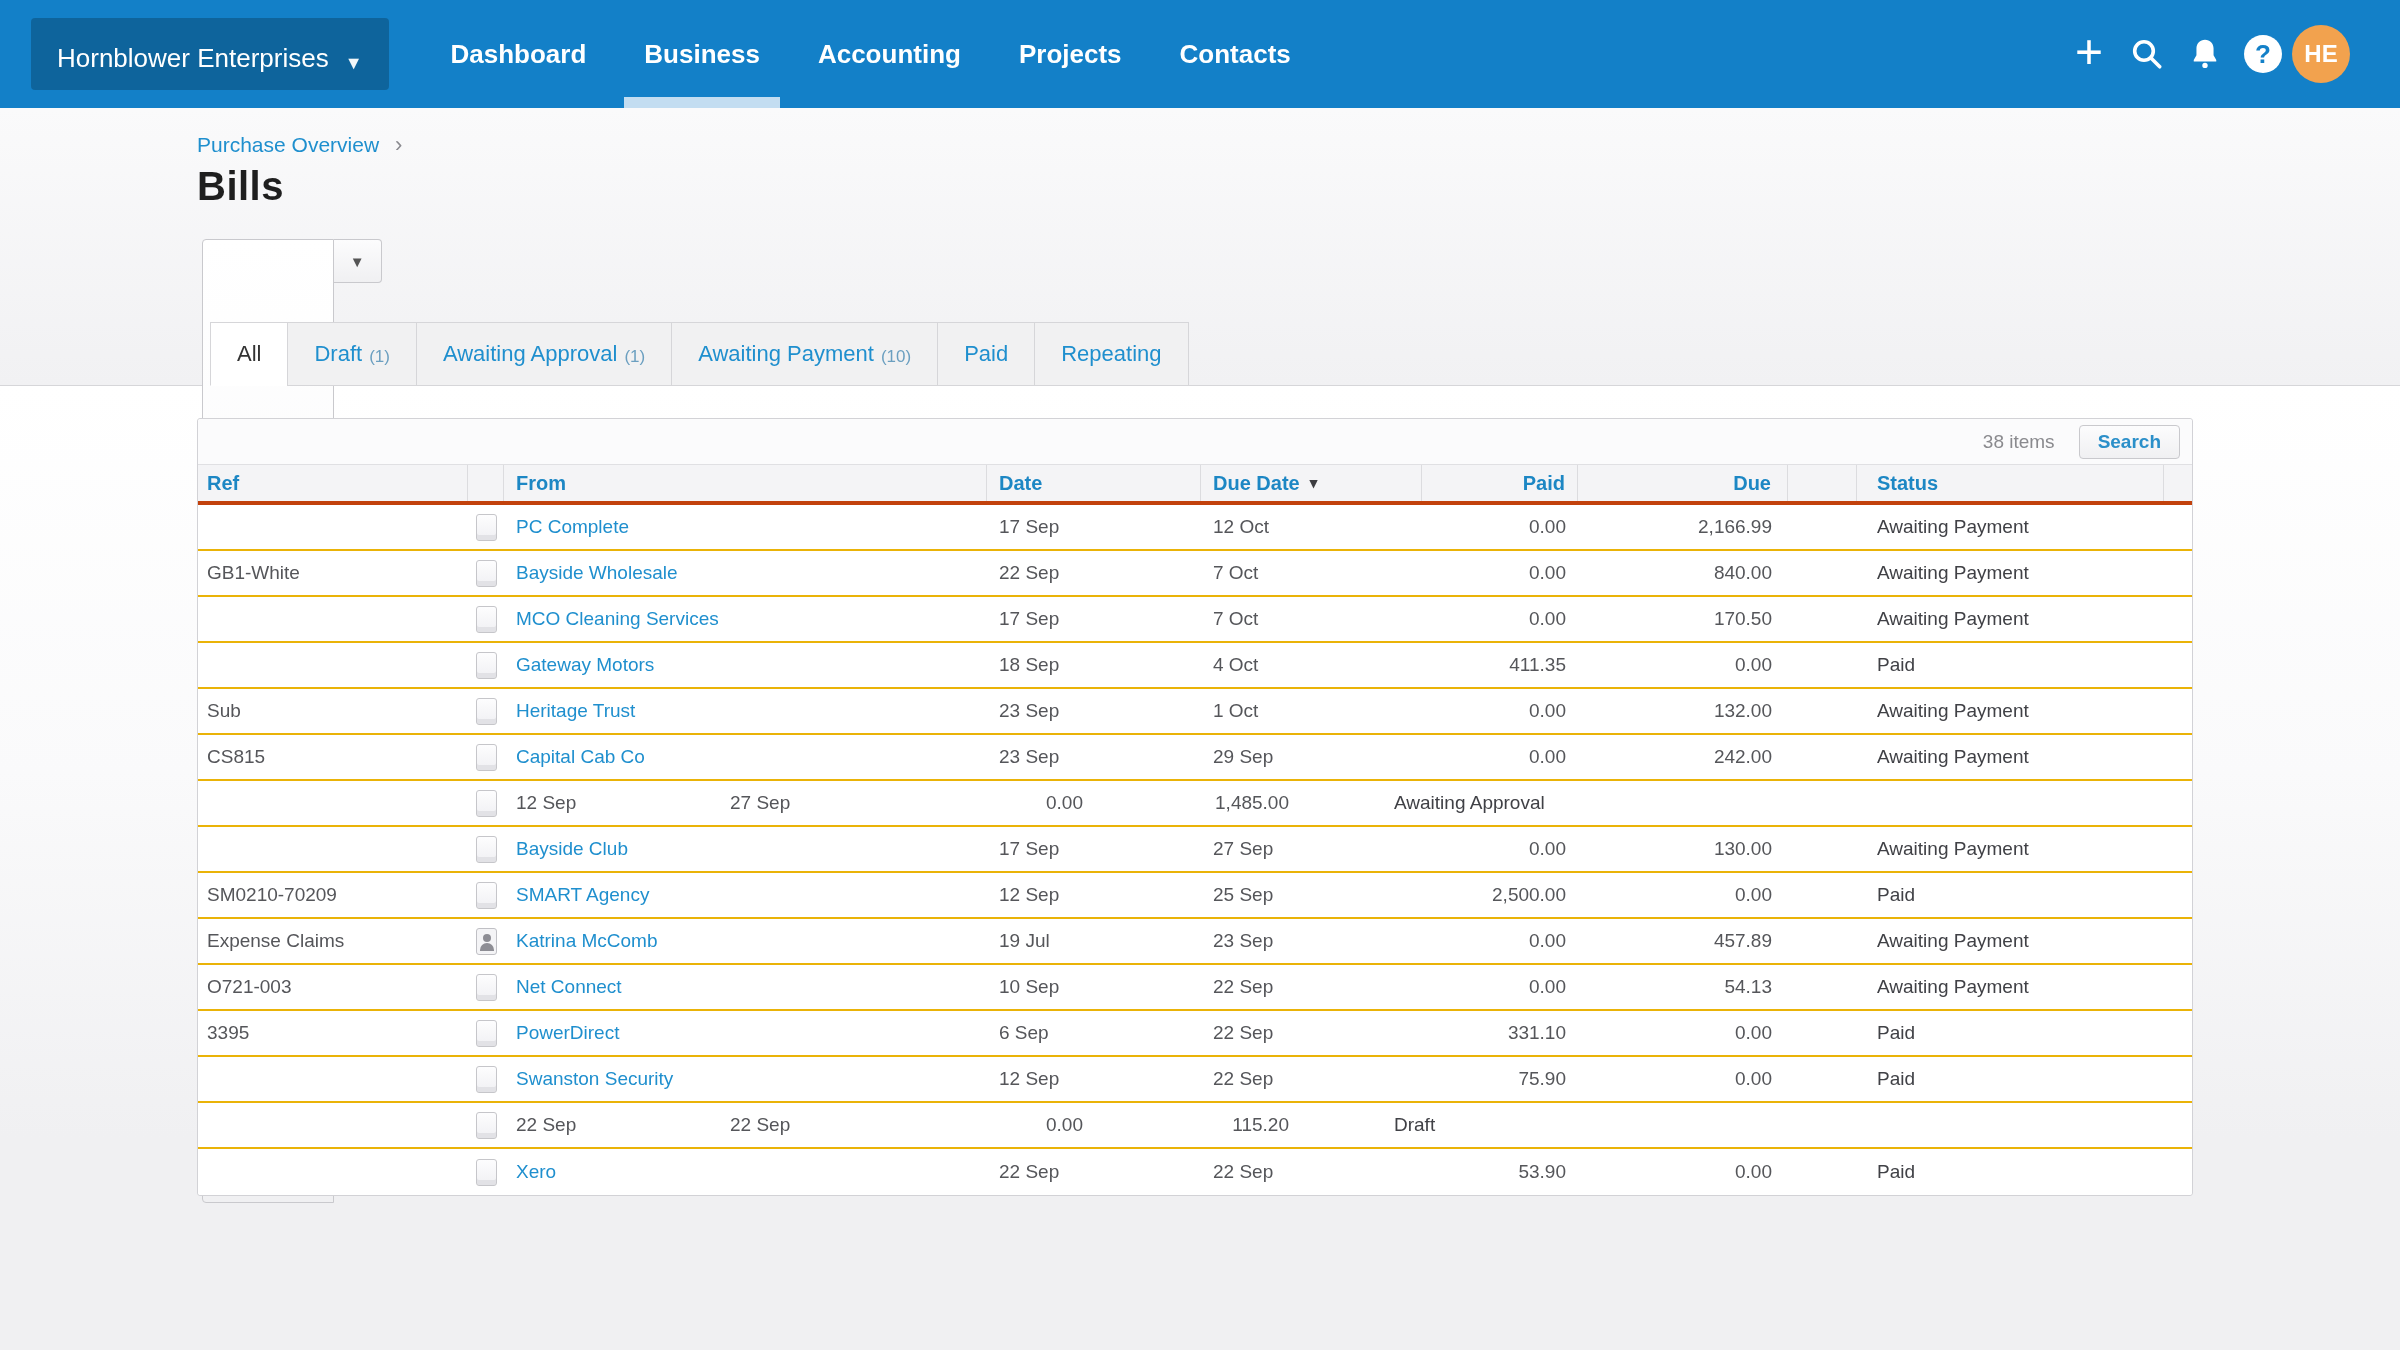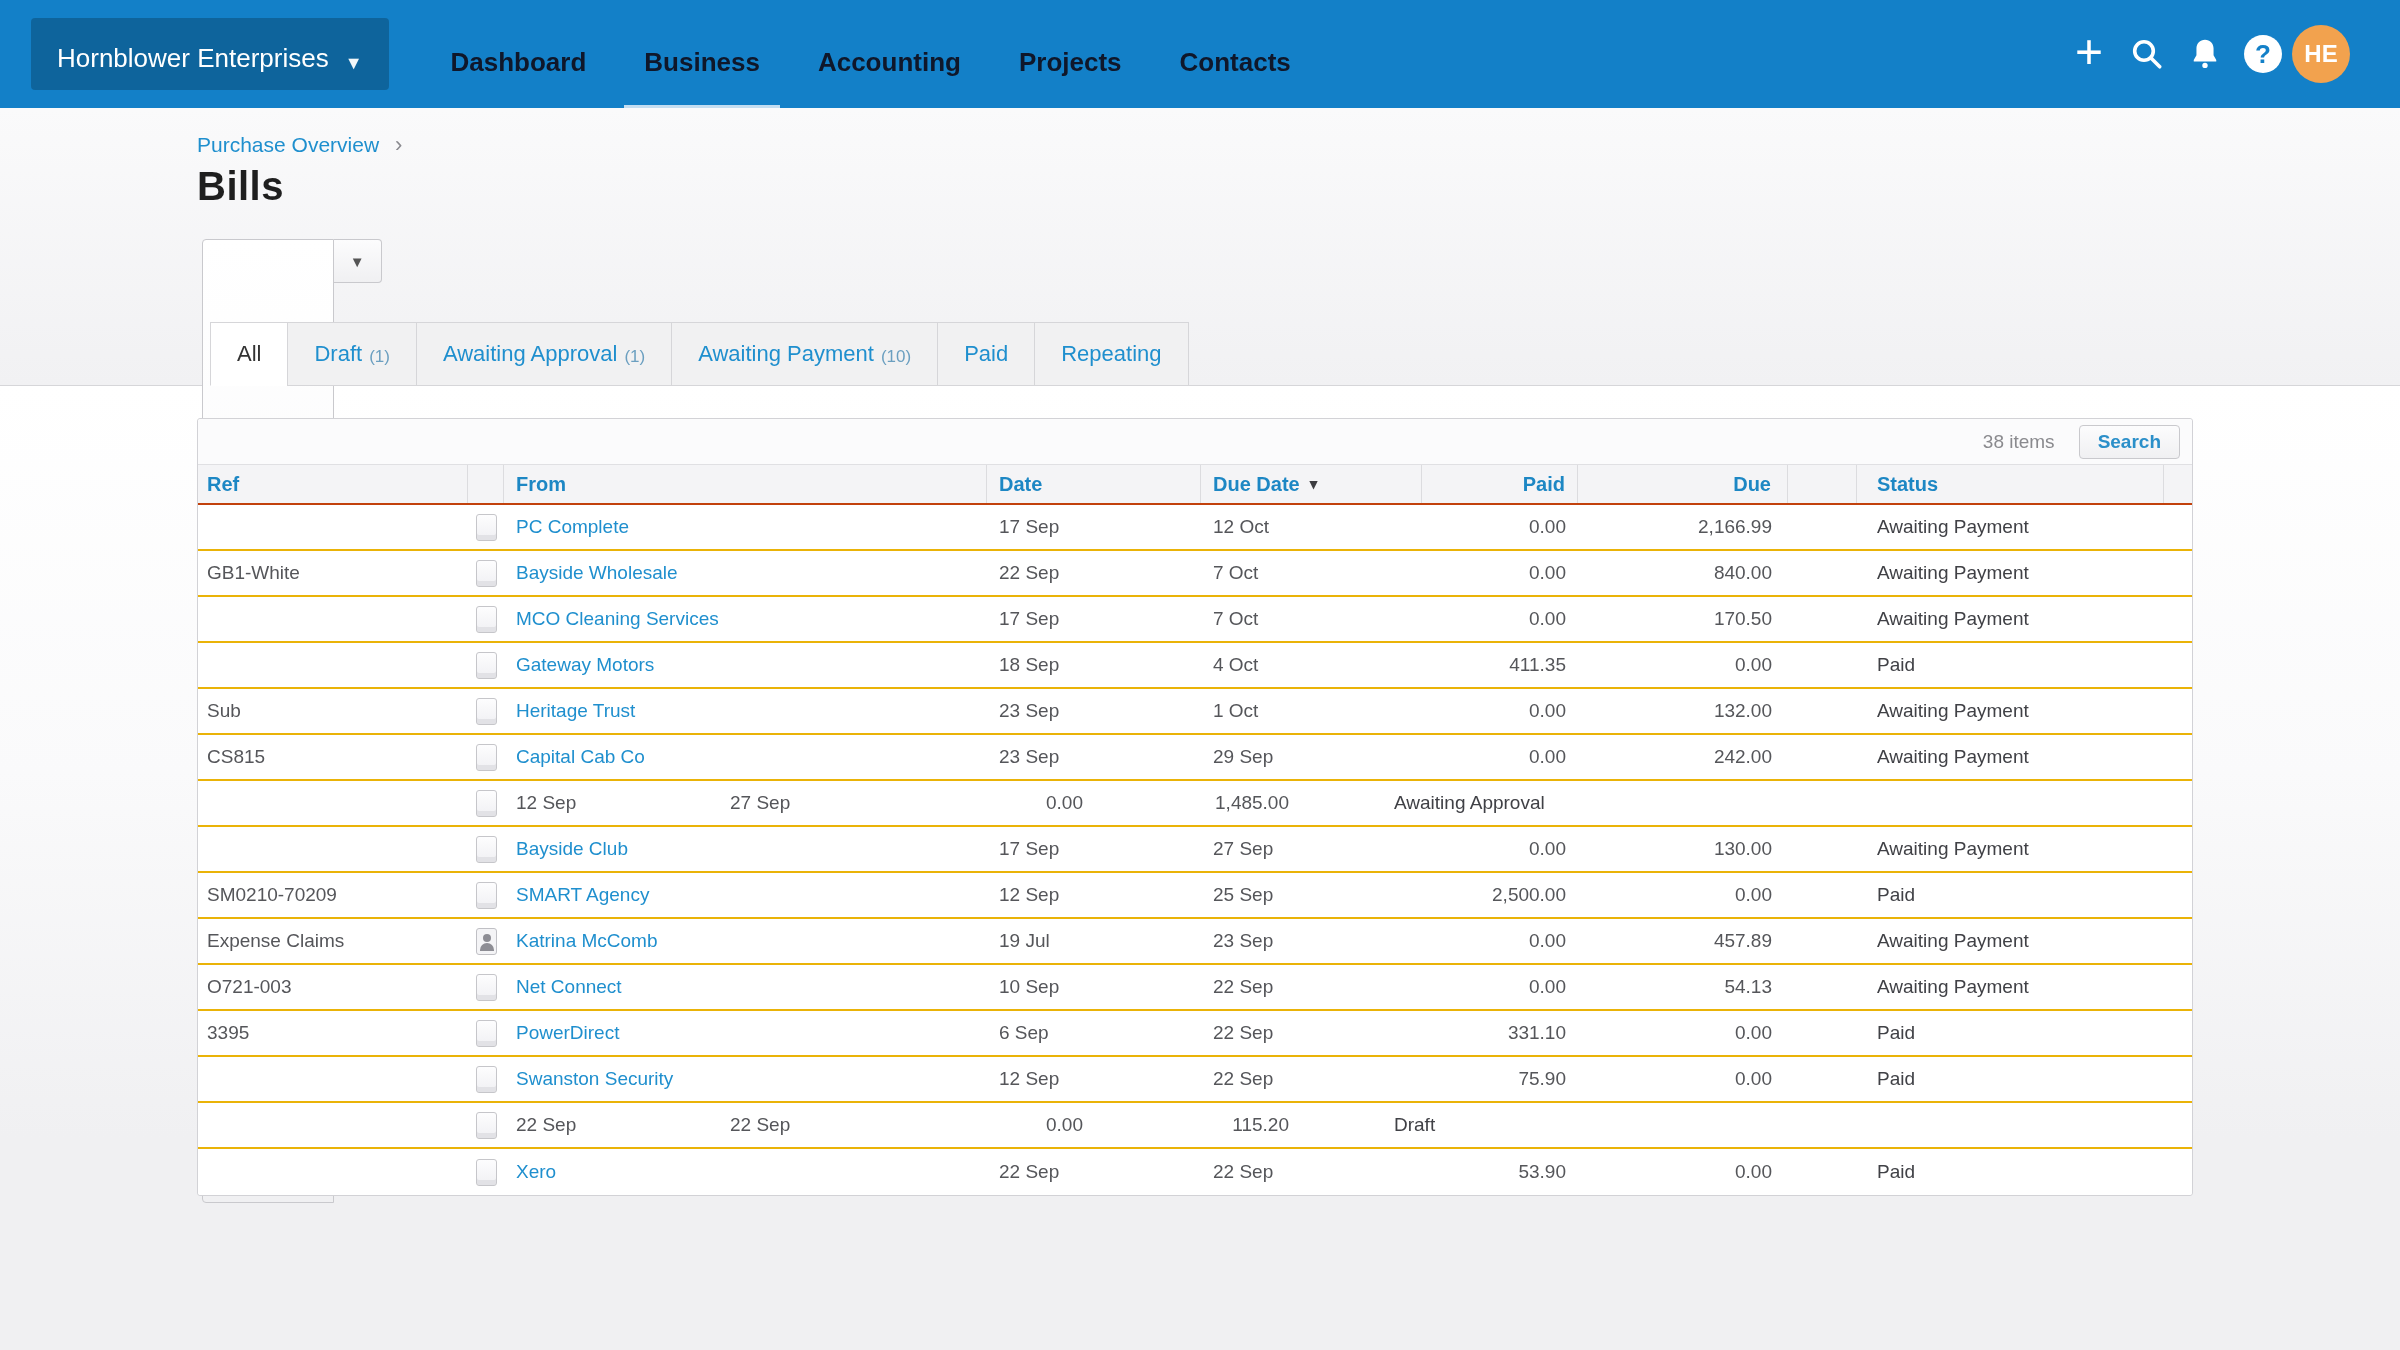--- a/index.html
+++ b/index.html
@@ -7,21 +7,21 @@
     font-family:"Liberation Sans", sans-serif; }
 
   
   .topnav { height:108px; background:#1380c8; display:flex; align-items:center; }
   .org-btn { margin-left:31px; height:72px; display:flex; align-items:flex-end;
     background:rgba(0,0,0,0.22); border-radius:4px; padding:16px 26px; cursor:pointer; }
   .org-name { color:#fff; font-size:26px; font-weight:500; }
   .org-caret { color:#fff; font-size:18px; margin-left:16px; opacity:.95; }
   .primary-nav { display:flex; height:108px; margin-left:4px; }
   .nav-item { position:relative; display:flex; align-items:center; height:108px;
-    margin-left:58px; color:#0f172a; font-size:26px; font-weight:bold; cursor:pointer;margin-top:8px; }
+    margin-left:58px; color:#ffffff; font-size:26px; font-weight:bold; cursor:pointer; }
   .nav-item.active::after { content:''; position:absolute; left:-20px; right:-20px;
     bottom:0; height:11px; background:#c3ddf1; }
   .nav-right { margin-left:auto; display:flex; align-items:center; margin-right:50px; }
   .nav-icon { width:58px; display:flex; justify-content:center; align-items:center; cursor:pointer; }
   .plus-glyph { color:#fff; font-size:48px; font-weight:300; line-height:1; margin-top:-4px; }
   .help-circle { width:38px; height:38px; border-radius:50%; background:#fff;
     display:flex; align-items:center; justify-content:center;
     color:#1380c8; font-size:26px; font-weight:bold; }
   .avatar { width:58px; height:58px; border-radius:50%; background:#f2a24e;
     display:flex; align-items:center; justify-content:center;
@@ -62,21 +62,21 @@
   
   .main { height:964px; background:linear-gradient(180deg,#ffffff 0%,#fafafb 40%,#f0f0f2 78%,#f0f0f2 100%); }
   .table-wrap { width:1996px; margin-left:197px; position:relative; top:32px;
     background:#fff; border:1px solid #d2d2d6; border-radius:3px; }
   .items-bar { height:46px; background:#fbfbfc; border-bottom:1px solid #e0e0e3;
     display:flex; align-items:center; justify-content:flex-end; padding-right:12px;
     border-radius:3px 3px 0 0; }
   .items-count { color:#8a8a8e; font-size:19px; margin-right:24px; }
   .btn.search { height:34px; padding:0 18px; font-size:19px; }
 
-  .thead { display:flex; height:40px; background:#f4f4f6; border-bottom:2px solid #c2410c; }
+  .thead { display:flex; height:40px; background:#f4f4f6; border-bottom:4px solid #c2410c; }
   .thead .cell { display:flex; align-items:center; border-right:1px solid #dcdcdf;
     color:#1d87c4; font-size:20px; font-weight:bold; padding-left:12px; }
   .thead .cell:last-child { border-right:none; }
   .thead .cell.right { justify-content:flex-end; padding-right:12px; padding-left:0; }
   .sort-caret { color:#3c3c40; font-size:15px; margin-left:10px; }
 
   .col-ref{width:270px;} .col-sel{width:36px;} .col-from{width:483px;}
   .col-date{width:214px;} .col-duedate{width:221px;} .col-paid{width:156px;}
   .col-due{width:210px;} .col-gap{width:69px;} .col-status{width:307px;}
   .col-end{flex:1;}

